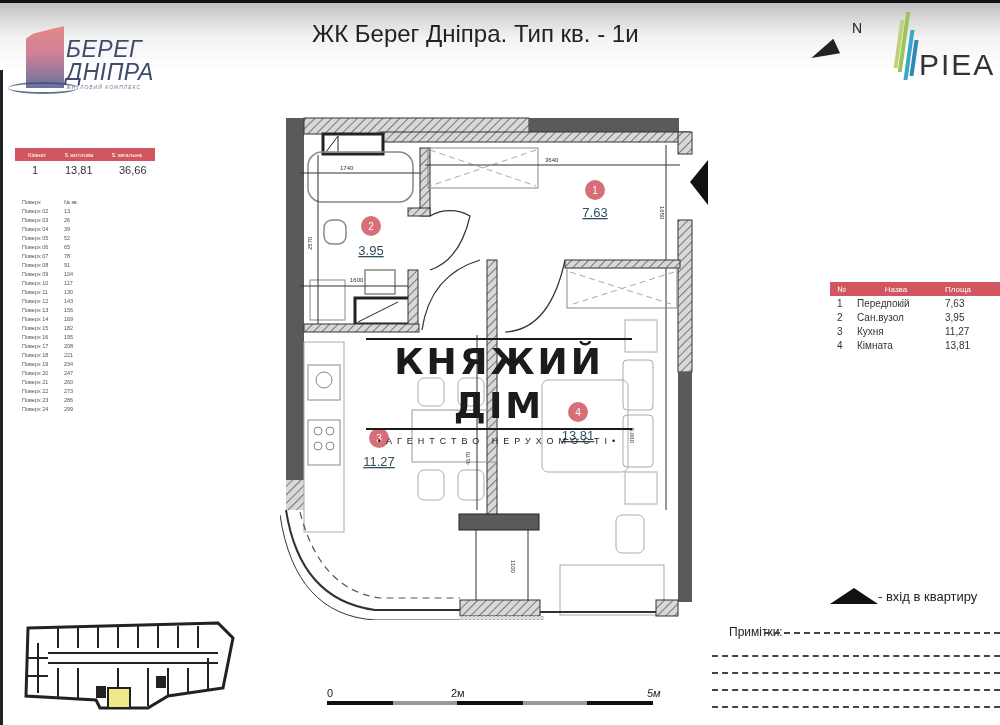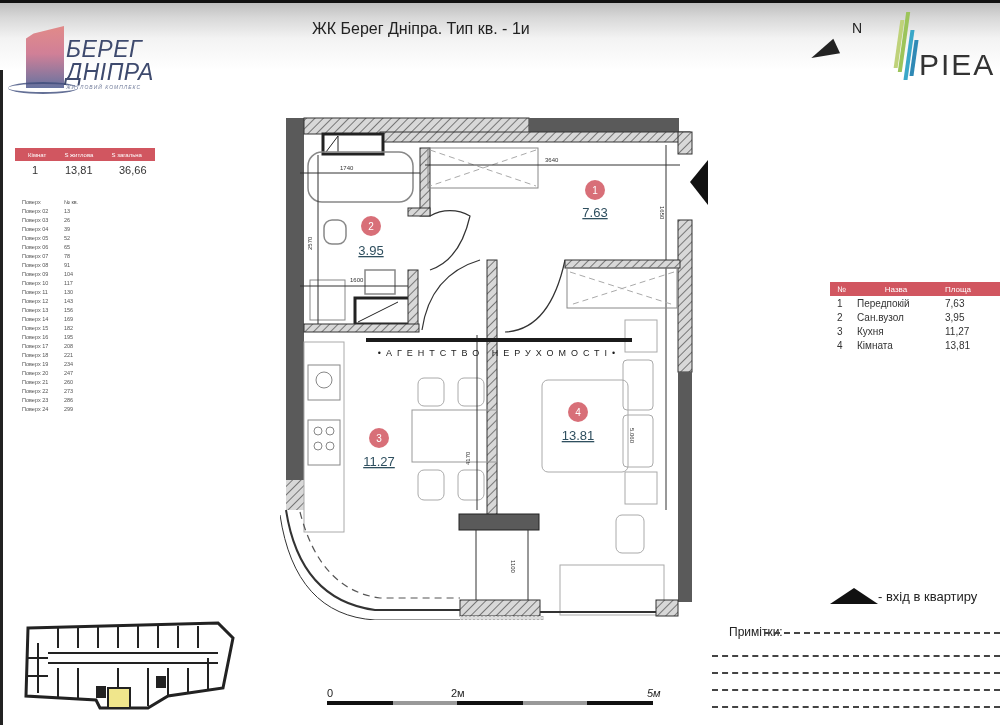--- a/index.html
+++ b/index.html
@@ -9,21 +9,21 @@
   .topbar {
     position: absolute; left: 0; top: 0; width: 1000px; height: 70px;
     background: linear-gradient(#b9b9b9 0%, #d8d8d8 25%, #f3f3f3 55%, #ffffff 100%);
   }
   .topbar .rim { position:absolute; left:0; top:0; width:1000px; height:3px; background:#111; }
   .listing-title {
     position: absolute; left: 0; top: 7px; font-size: 17px; font-weight: bold;
     color: #fff; text-shadow: 0 0 2px rgba(0,0,0,0.25); white-space: nowrap;
   }
   .plan-title {
-    position: absolute; left: 312px; top: 20px; font-size: 16px; color: #222; white-space: nowrap;
+    position: absolute; left: 312px; top: 20px; font-size: 24px; color: #222; white-space: nowrap;
   }
   .left-edge { position:absolute; left:0; top:70px; width:3px; height:655px; background:#222; }
 
   
   .logo { position:absolute; left:8px; top:24px; width:160px; height:72px;font-style:italic; }
   .logo .tower { position:absolute; left:18px; top:2px; width:38px; height:62px;
      background: linear-gradient(#e07a78 0%, #c96a86 45%, #4b5a8f 100%);
      clip-path: polygon(20% 12%, 100% 0%, 100% 100%, 0% 100%, 0% 20%); opacity:0.85; }
   .logo .waves { position:absolute; left:0; top:58px; width:70px; height:12px;
      border-top:2px solid #3e4d7c; border-bottom:2px solid #3e4d7c; border-radius:50%; opacity:0.8; }
@@ -354,20 +354,21 @@
   <text x="99" y="332" font-size="10" fill="#fff" text-anchor="middle" font-family="Liberation Sans, sans-serif">3</text>
   <text x="99" y="356" font-size="13" fill="#2f4f5f" text-anchor="middle" text-decoration="underline" font-family="Liberation Sans, sans-serif">11.27</text>
 
   <circle cx="298" cy="302" r="10" fill="#d15660" opacity="0.85"></circle>
   <text x="298" y="306" font-size="10" fill="#fff" text-anchor="middle" font-family="Liberation Sans, sans-serif">4</text>
   <text x="298" y="330" font-size="13" fill="#2f4f5f" text-anchor="middle" text-decoration="underline" font-family="Liberation Sans, sans-serif">13.81</text>
 </svg>
 
 <div class="watermark">
   <div class="rule"></div>
+  <div class="big">КНЯЖИЙ ДІМ</div>
   <div class="rule"></div>
   <div class="small">•АГЕНТСТВО НЕРУХОМОСТІ•</div>
 </div>
 
 <div class="rooms-table">
   <div class="hdr">
     <span class="c1">№</span>
     <span class="c2">Назва</span>
     <span class="c3">Площа</span>
   </div>

